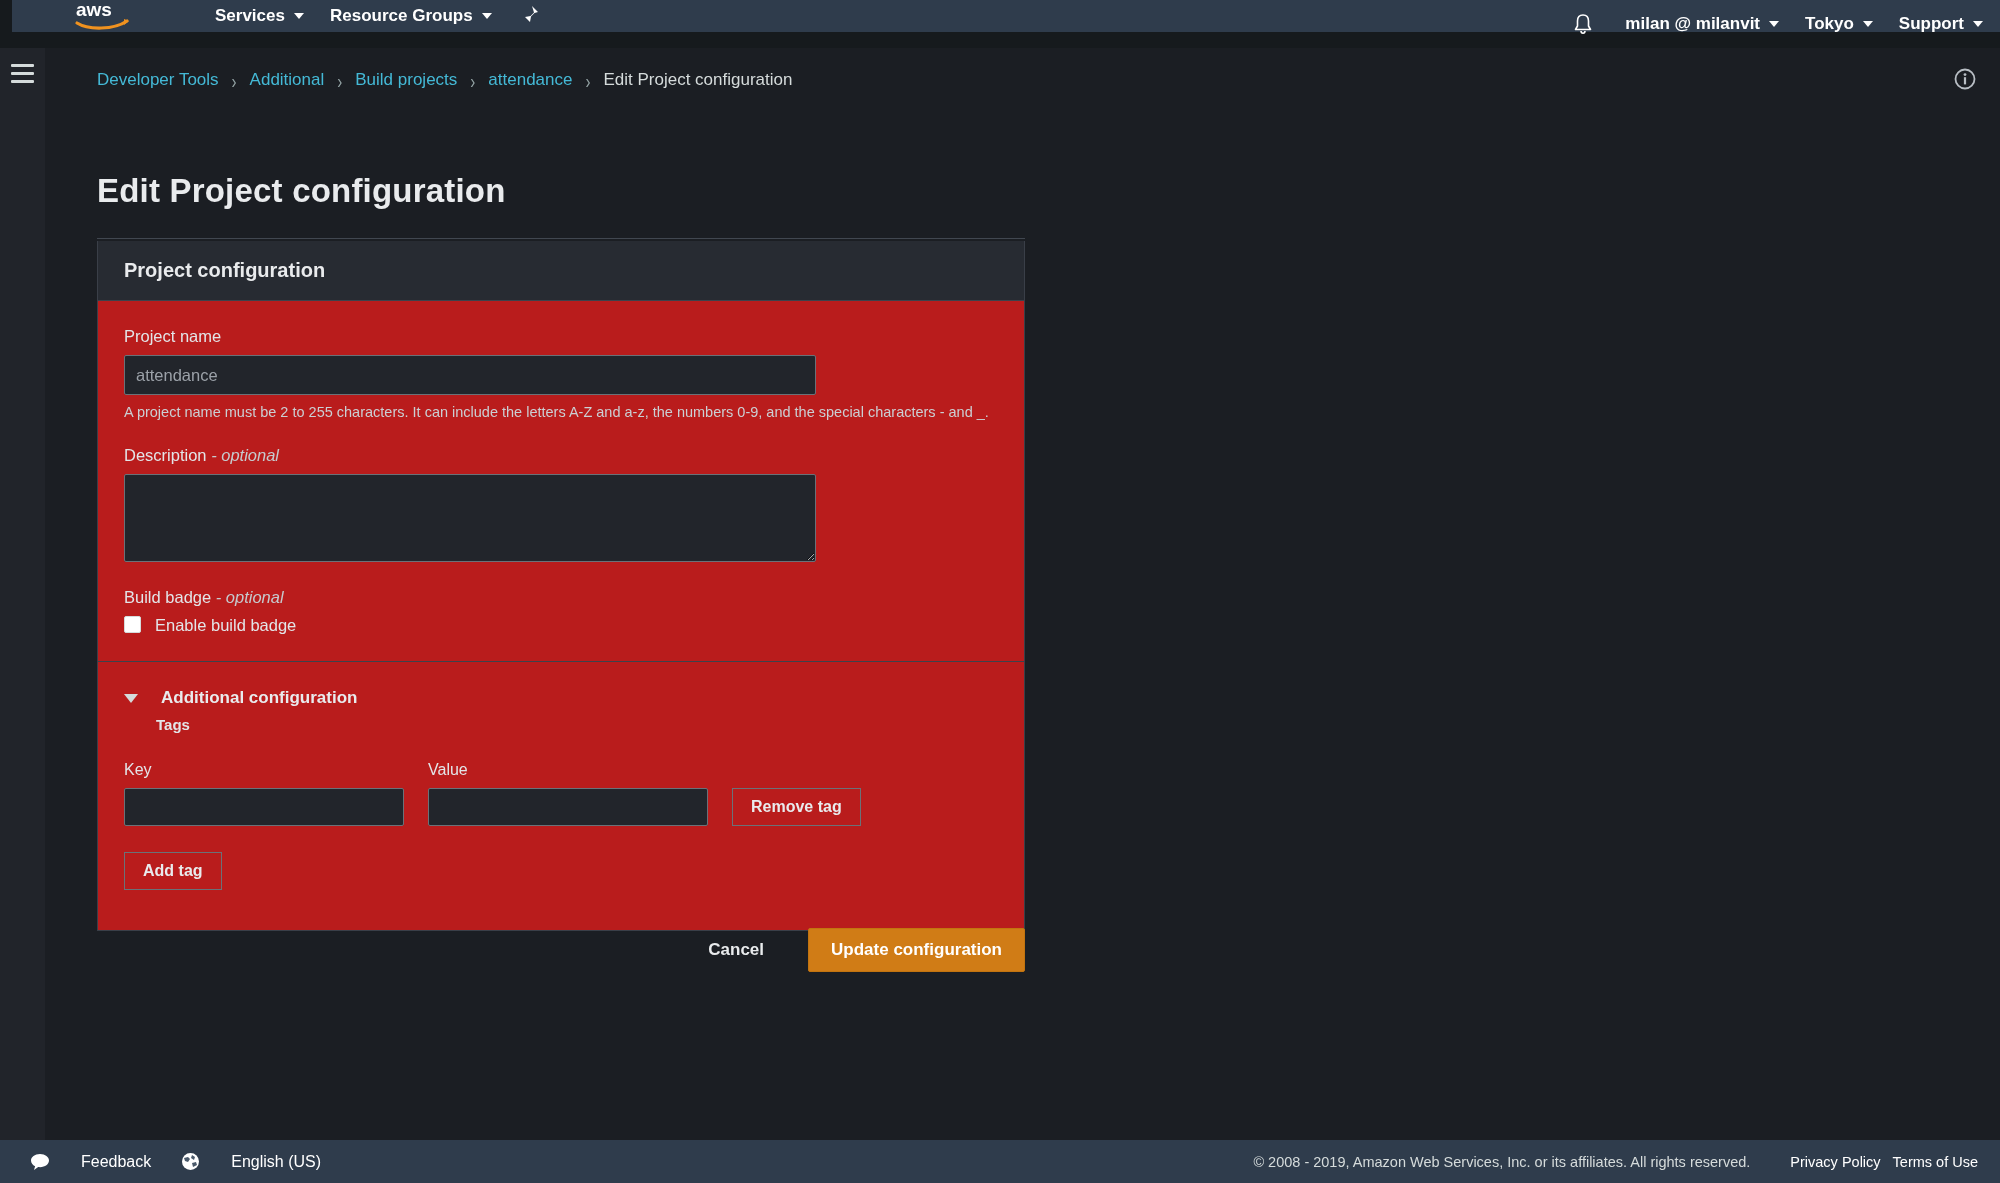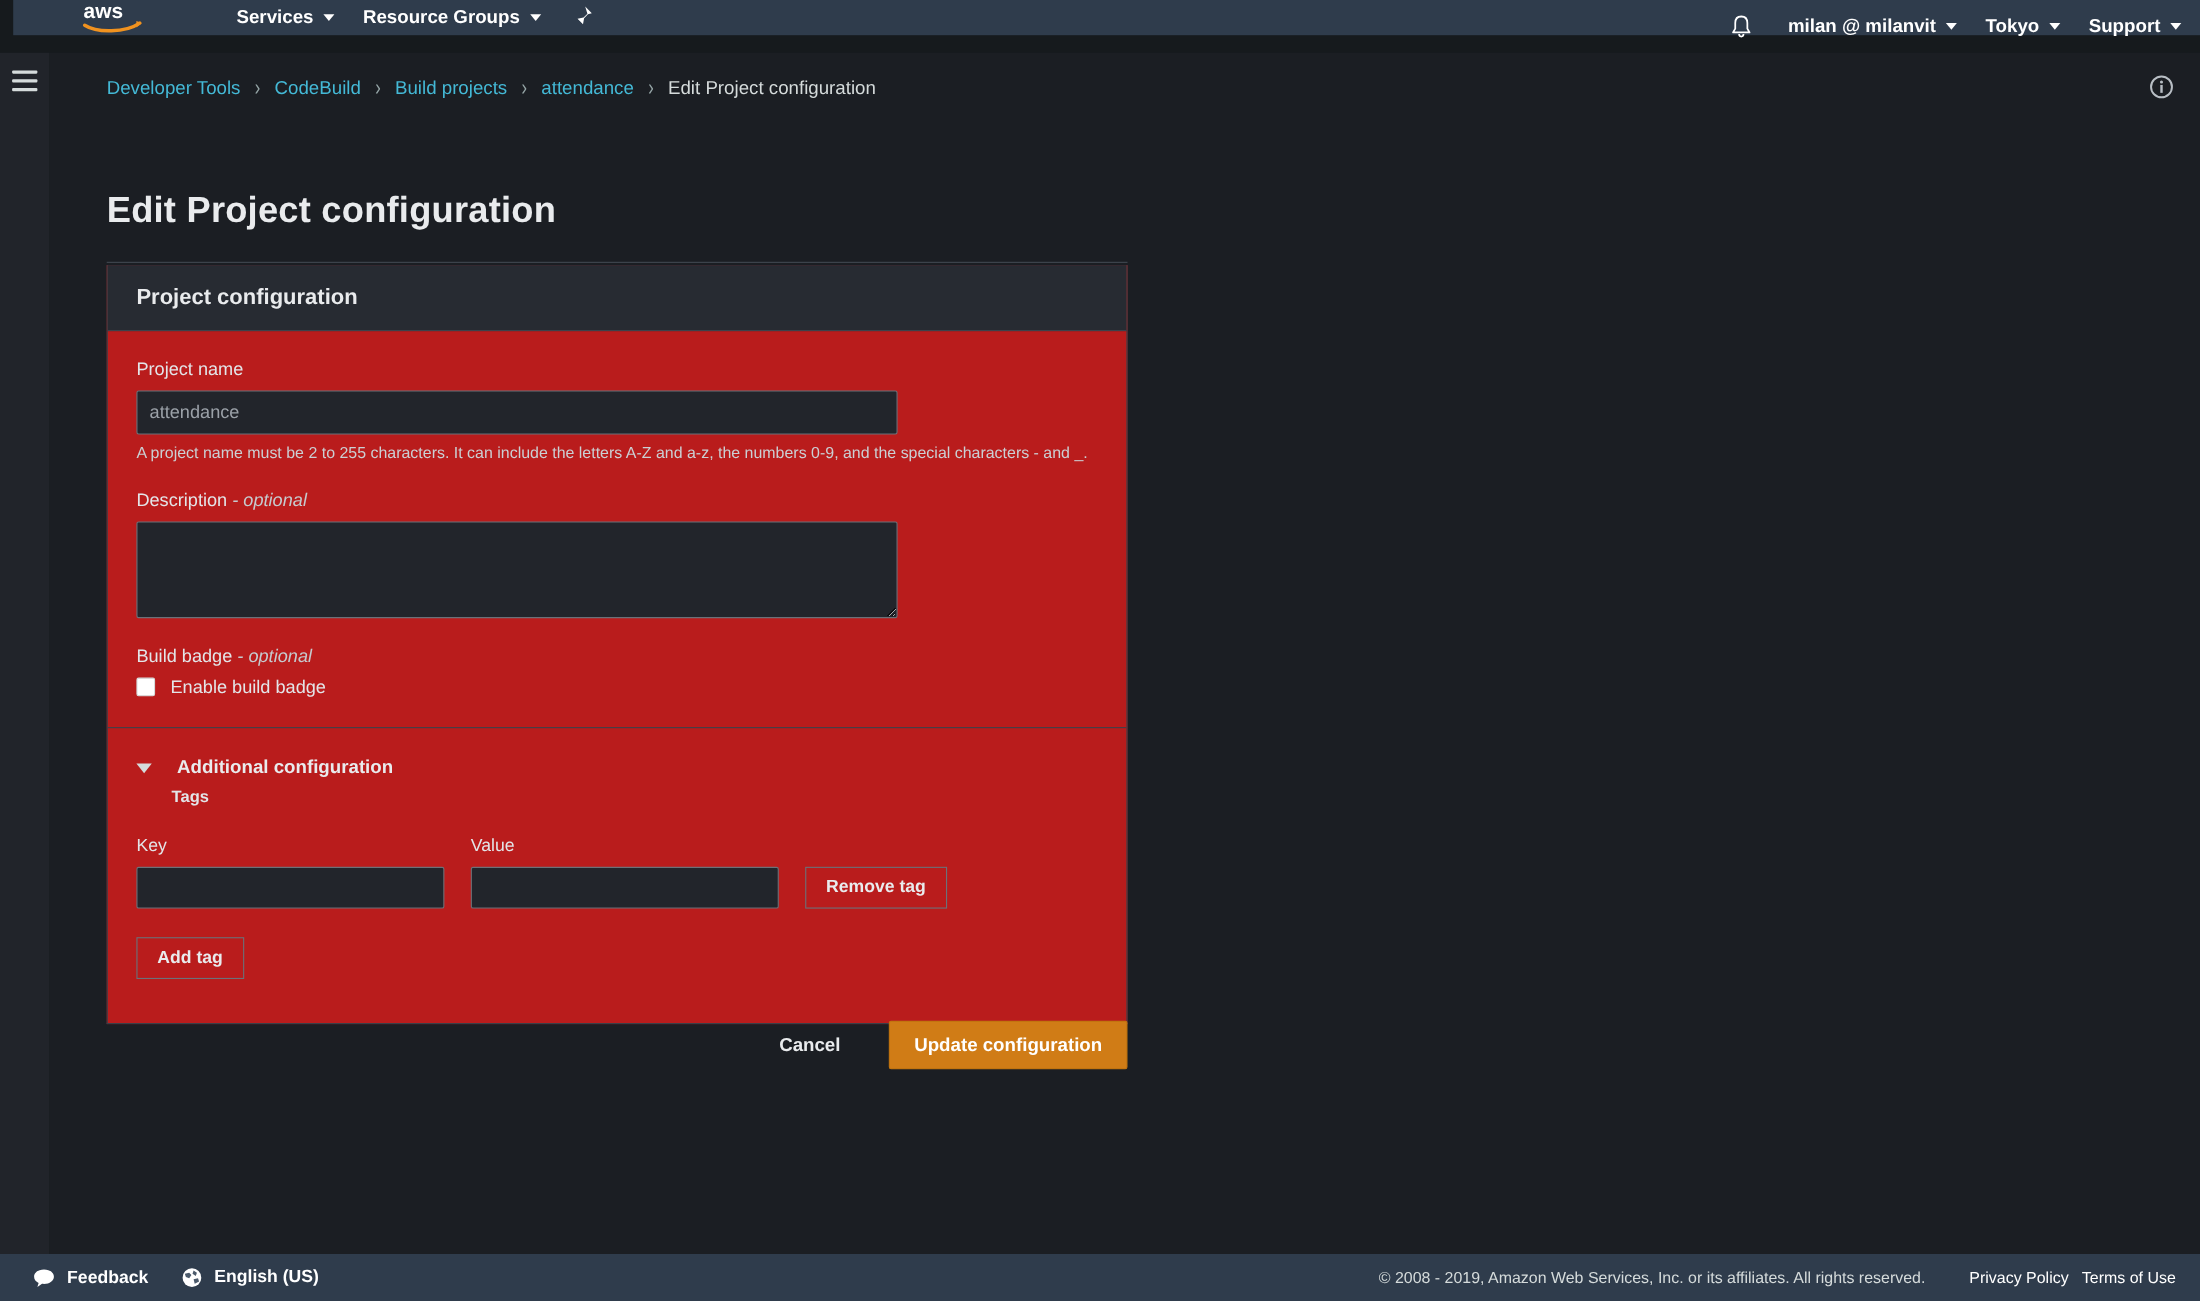--- a/index.html
+++ b/index.html
@@ -232,23 +232,23 @@
 
   
   .footer {
     position: absolute; left: 0; bottom: 0;
     width: 2000px; height: 43px;
     background: #2f3c4c;
     display: flex; align-items: center;
   }
   .footer-left { display: flex; align-items: center; margin-left: 30px; }
   .f-item {
-    display: flex; align-items: flex-start;
-    color: #ffffff; font-size: 16px; font-weight: bold;
-    margin-right: 30px; cursor: pointer;
+    display: flex; align-items: flex-end;
+    color: #ffffff; font-size: 16px; font-weight: normal;
+    margin-right: 30px; cursor: pointer; gap: 20px;
   }
   .f-item .gl { margin-right: 11px; display: flex; }
   .footer-right {
     position: absolute; right: 22px;
     display: flex; align-items: center;
   }
   .copyright { color: #d5dbdb; font-size: 14.5px; margin-right: 28px; }
   .f-link {
     color: #ffffff; font-size: 14.5px; margin-left: 12px;
     cursor: pointer; white-space: nowrap;
@@ -317,21 +317,21 @@
     <svg width="26" height="26" viewBox="0 0 26 26">
       <circle cx="13" cy="13" r="9.5" fill="none" stroke="#b8bec4" stroke-width="1.8"></circle>
       <circle cx="13" cy="8.6" r="1.4" fill="#b8bec4"></circle>
       <rect x="11.9" y="11.2" width="2.2" height="7.2" fill="#b8bec4"></rect>
     </svg>
   </div>
 
   <nav class="breadcrumb">
     <span class="bc-link">Developer Tools</span>
     <span class="bc-sep">›</span>
-    <span class="bc-link">CodeBuild</span>
+    <span class="bc-link">Additional</span>
     <span class="bc-sep">›</span>
     <span class="bc-link">Build projects</span>
     <span class="bc-sep">›</span>
     <span class="bc-link">attendance</span>
     <span class="bc-sep">›</span>
     <span class="bc-current">Edit Project configuration</span>
   </nav>
 
   <h1 class="page-title">Edit Project configuration</h1>
   <div class="title-rule"></div>

